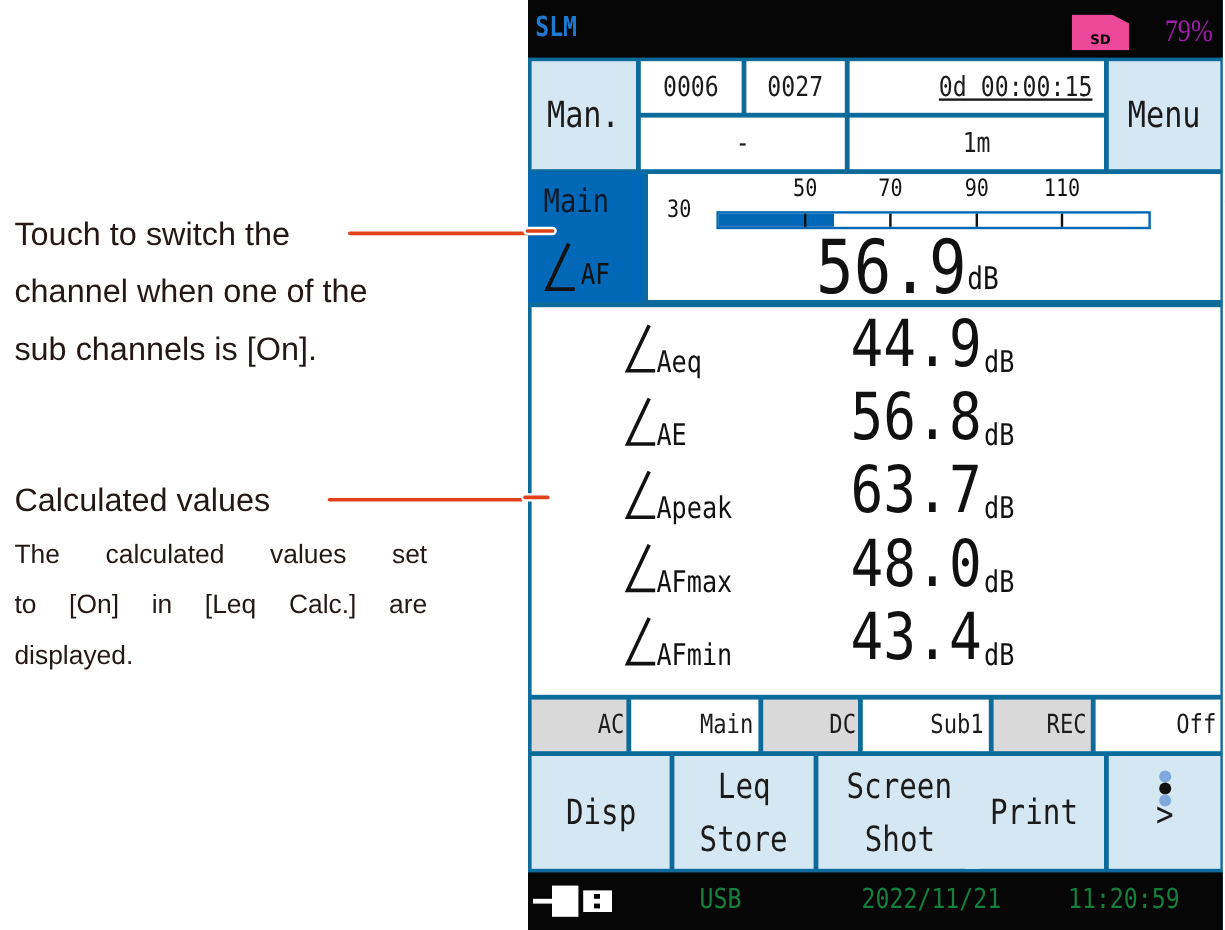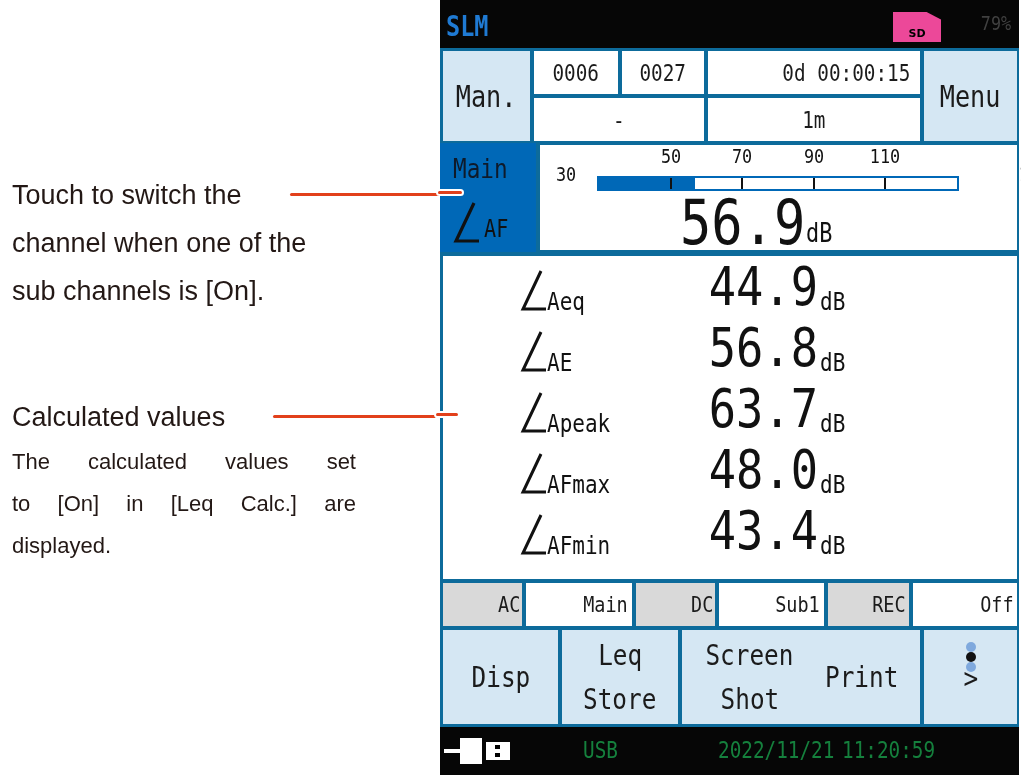--- a/index.html
+++ b/index.html
@@ -16,22 +16,22 @@
   .cell{display:flex;align-items:center;justify-content:center;color:#1b1b1b;overflow:hidden;}
   .light{background:#d5e7f3;}
   .white{background:#ffffff;}
   .gray{background:#d9d9d9;}
   .cond{display:inline-block;transform:scaleX(.84);transform-origin:center;white-space:nowrap;}
   .f30{font-size:30px;}
   .f24{font-size:23px;}
   .f22{font-size:22px;justify-content:flex-end;}
   .btn{font-size:29px;line-height:44px;text-align:center;flex-direction:column;}
   .btn span{display:block;}
-  .hdr-app{color:#1f7ad3;font-size:28px;font-weight:bold;}
-  .hdr-bat{color:#404040;font-size:20px;}
+  .hdr-app{color:#1f7ad3;font-size:23px;font-weight:bold;}
+  .hdr-bat{color:#a21caf;font-size:26px;font-family:Liberation Serif, serif;}
   .foot{color:#15803d;font-size:23px;}
   .sd{background:#ec4899;width:48px;height:30px;clip-path:polygon(0 0,70% 0,100% 25%,100% 100%,0 100%);display:flex;align-items:flex-end;justify-content:center;}
   .sd span{font-size:11px;color:#000;font-weight:bold;font-family:"DejaVu Sans",sans-serif;padding-bottom:2px;}
   .mainch{background:#0068b7;}
   .mainch-label{font-size:27px;color:#0e1a2a;}
   .scale-lbl{font-size:20px;color:#111;transform:translateX(-50%);}
   .meter{left:597px;top:176px;width:362px;height:15px;border:2px solid #0068b7;background:#fff;}
   .meter-fill{left:0;top:0;height:100%;background:#0068b7;}
   .tick{top:0;width:2px;height:100%;background:#111;}
   .big{font-size:62px;color:#111;line-height:62px;}
@@ -63,21 +63,21 @@
 
 <div class="abs cell light f30" style="left:443px;top:51px;width:87px;height:90px;">
     <span class="cond">Man.</span>
   </div>
 <div class="abs cell white f24" style="left:534px;top:51px;width:84px;height:43px;">
     <span class="cond">0006</span>
   </div>
 <div class="abs cell white f24" style="left:622px;top:51px;width:82px;height:43px;">
     <span class="cond">0027</span>
   </div>
-<div class="abs cell white f24" style="left:708px;top:51px;width:212px;height:43px;justify-content:flex-end;padding-right:10px;">
+<div class="abs cell white f24" style="left:708px;top:51px;width:212px;height:43px;justify-content:flex-end;padding-right:10px;text-decoration:underline;">
     <span class="cond" style="transform-origin:right;">0d 00:00:15</span>
   </div>
 <div class="abs cell white f24" style="left:534px;top:98px;width:170px;height:43px;">
     <span class="cond">-</span>
   </div>
 <div class="abs cell white f24" style="left:708px;top:98px;width:212px;height:43px;">
     <span class="cond">1m</span>
   </div>
 <div class="abs cell light f30" style="left:924px;top:51px;width:93px;height:90px;">
     <span class="cond">Menu</span>
@@ -199,18 +199,18 @@
 <div class="abs bar-black" style="left:440px;top:727px;width:579px;height:48px;"></div>
 <svg class="abs" style="left:444px;top:736px;" width="68" height="30" viewBox="0 0 68 30">
   <rect x="0" y="13" width="16" height="4" fill="#fff"></rect>
   <rect x="16" y="2" width="22" height="26" fill="#fff"></rect>
   <rect x="42" y="6" width="24" height="18" fill="#fff"></rect>
   <rect x="51" y="9" width="5" height="4" fill="#000"></rect>
   <rect x="51" y="17" width="5" height="4" fill="#000"></rect>
 </svg>
 <div class="abs foot" style="left:583px;top:737px;"><span class="cond" style="transform-origin:left;">USB</span></div>
 <div class="abs foot" style="left:718px;top:737px;"><span class="cond" style="transform-origin:left;">2022/11/21</span></div>
-<div class="abs foot" style="left:842px;top:737px;text-decoration:underline;"><span class="cond" style="transform-origin:left;">11:20:59</span></div>
+<div class="abs foot" style="left:890px;top:737px;text-decoration:underline;"><span class="cond" style="transform-origin:left;">11:20:59</span></div>
 
 <div class="abs leader" style="left:290px;top:193px;width:160px;"></div>
 <div class="abs leader-tip" style="left:436px;top:189px;width:28px;"></div>
 <div class="abs leader" style="left:273px;top:415px;width:163px;"></div>
 <div class="abs leader-tip" style="left:434px;top:411px;width:26px;"></div>
 
 </body></html>

